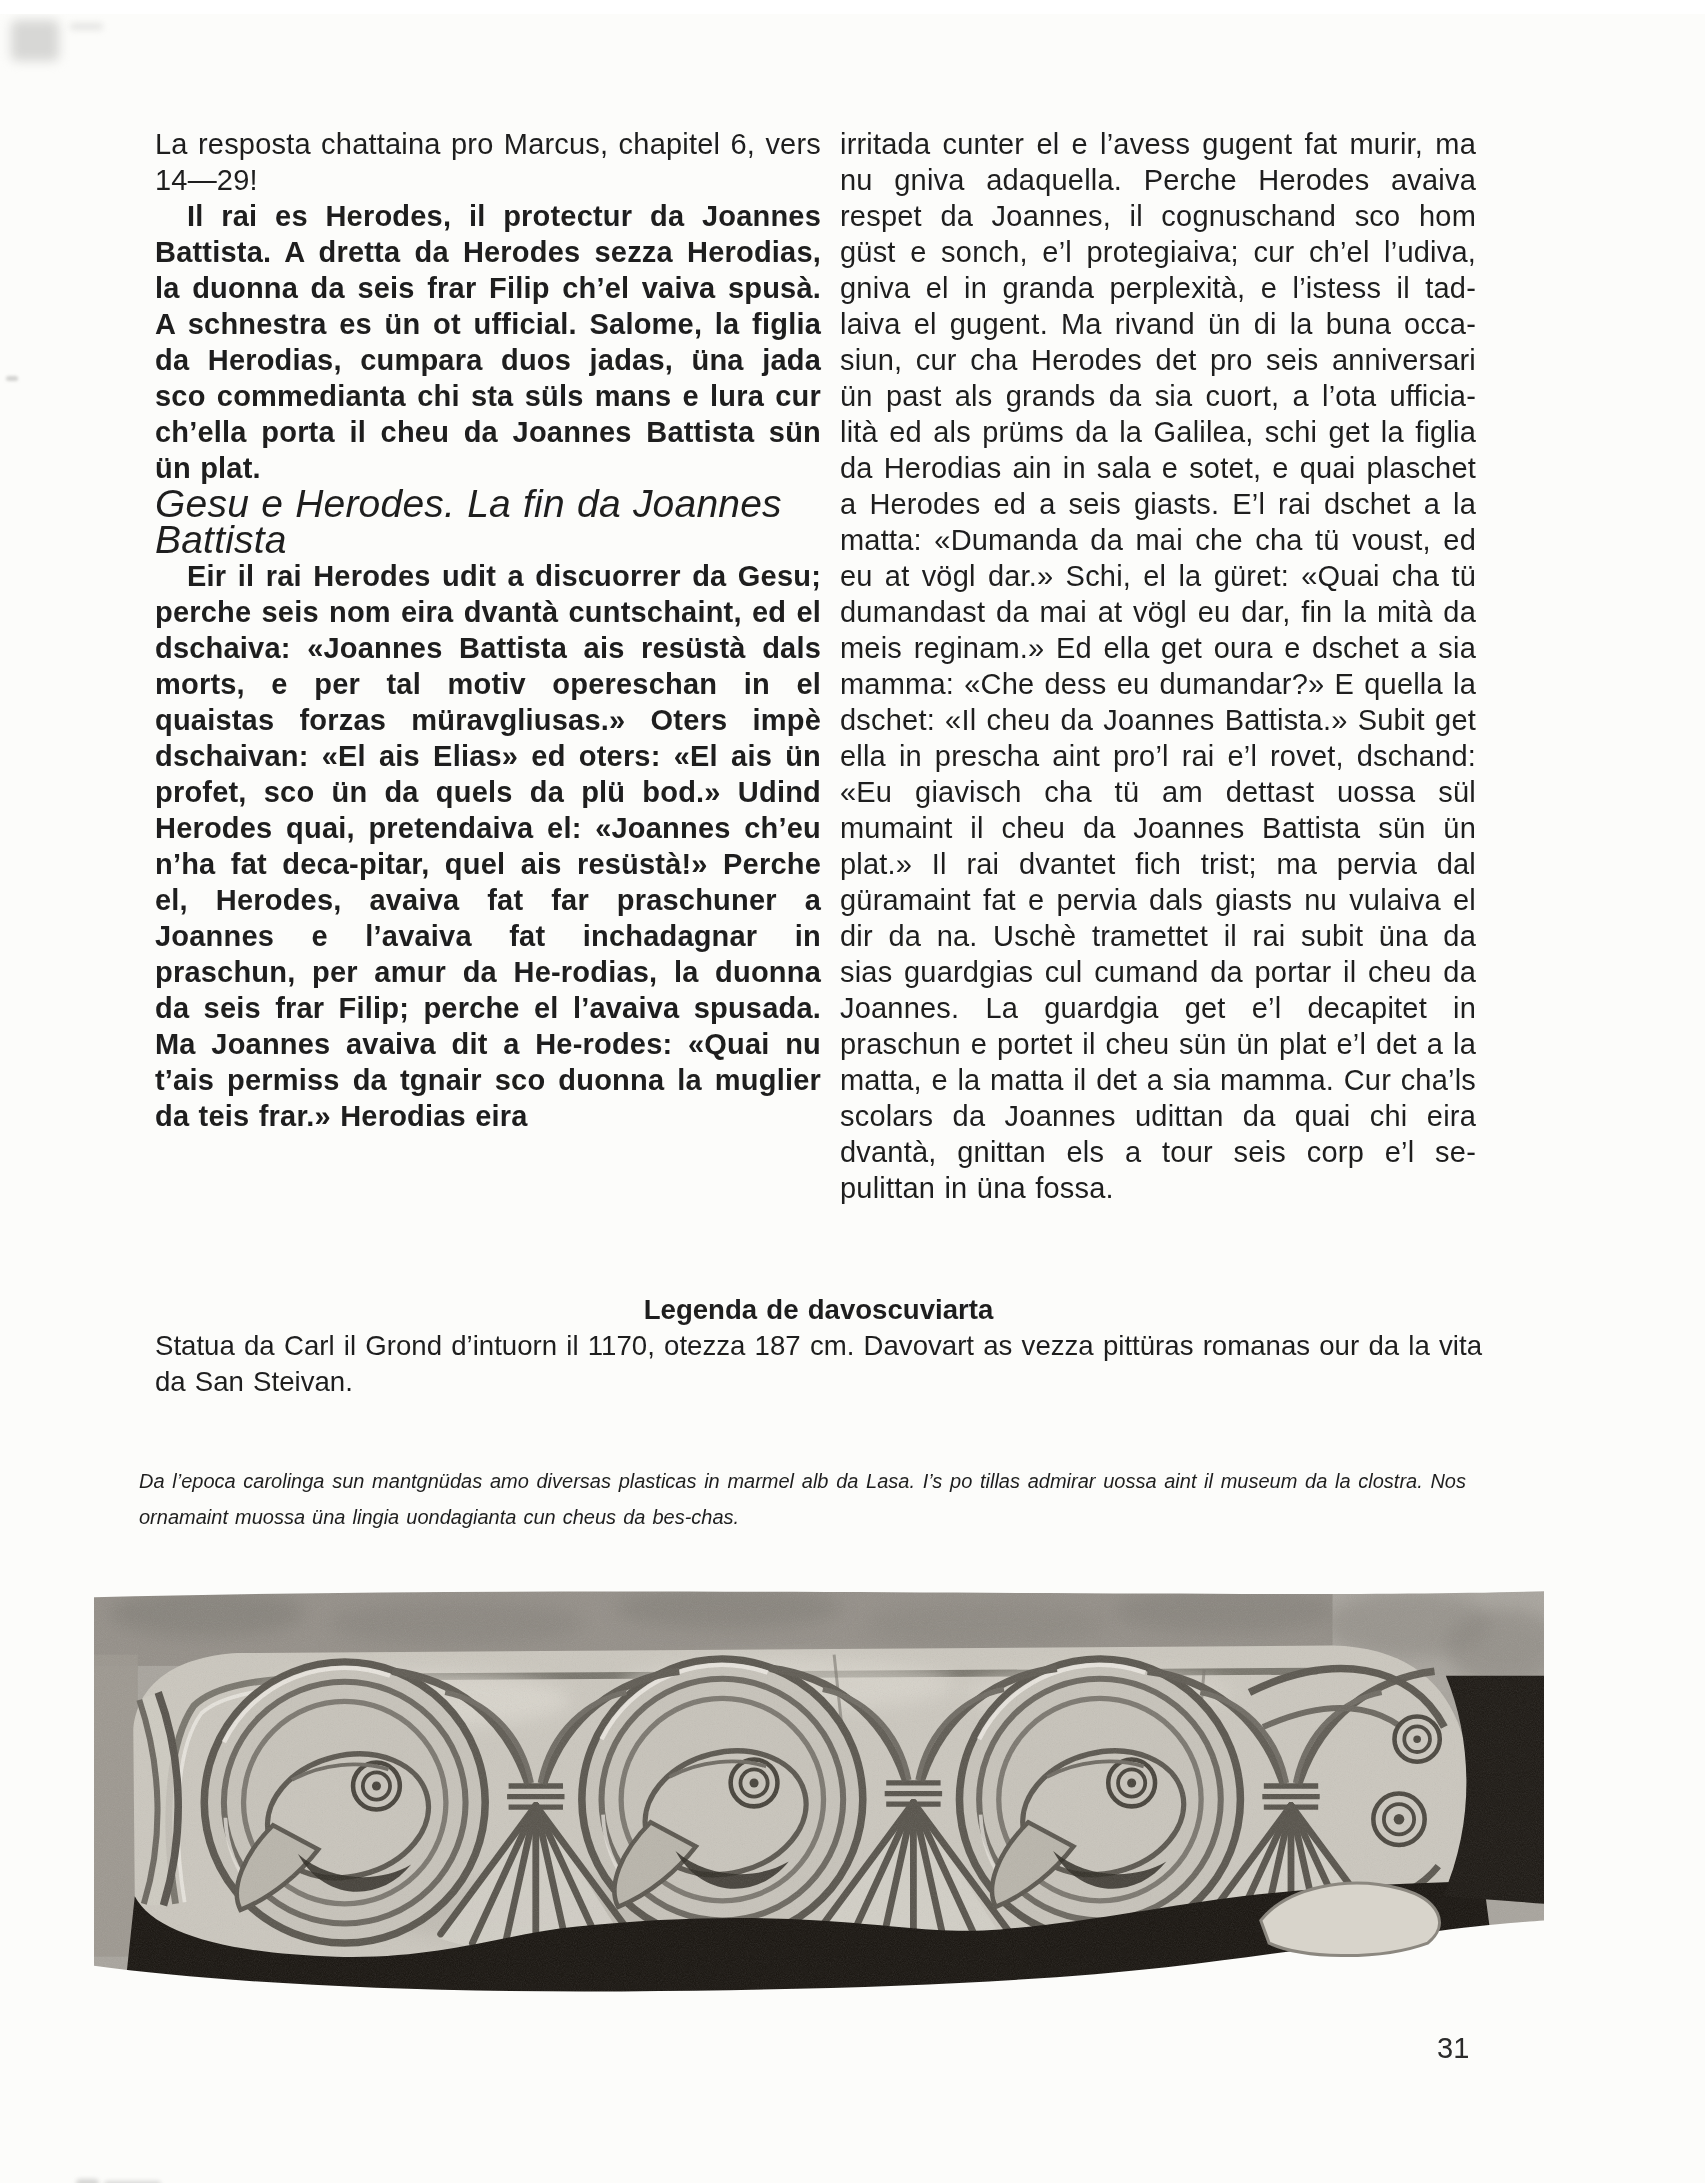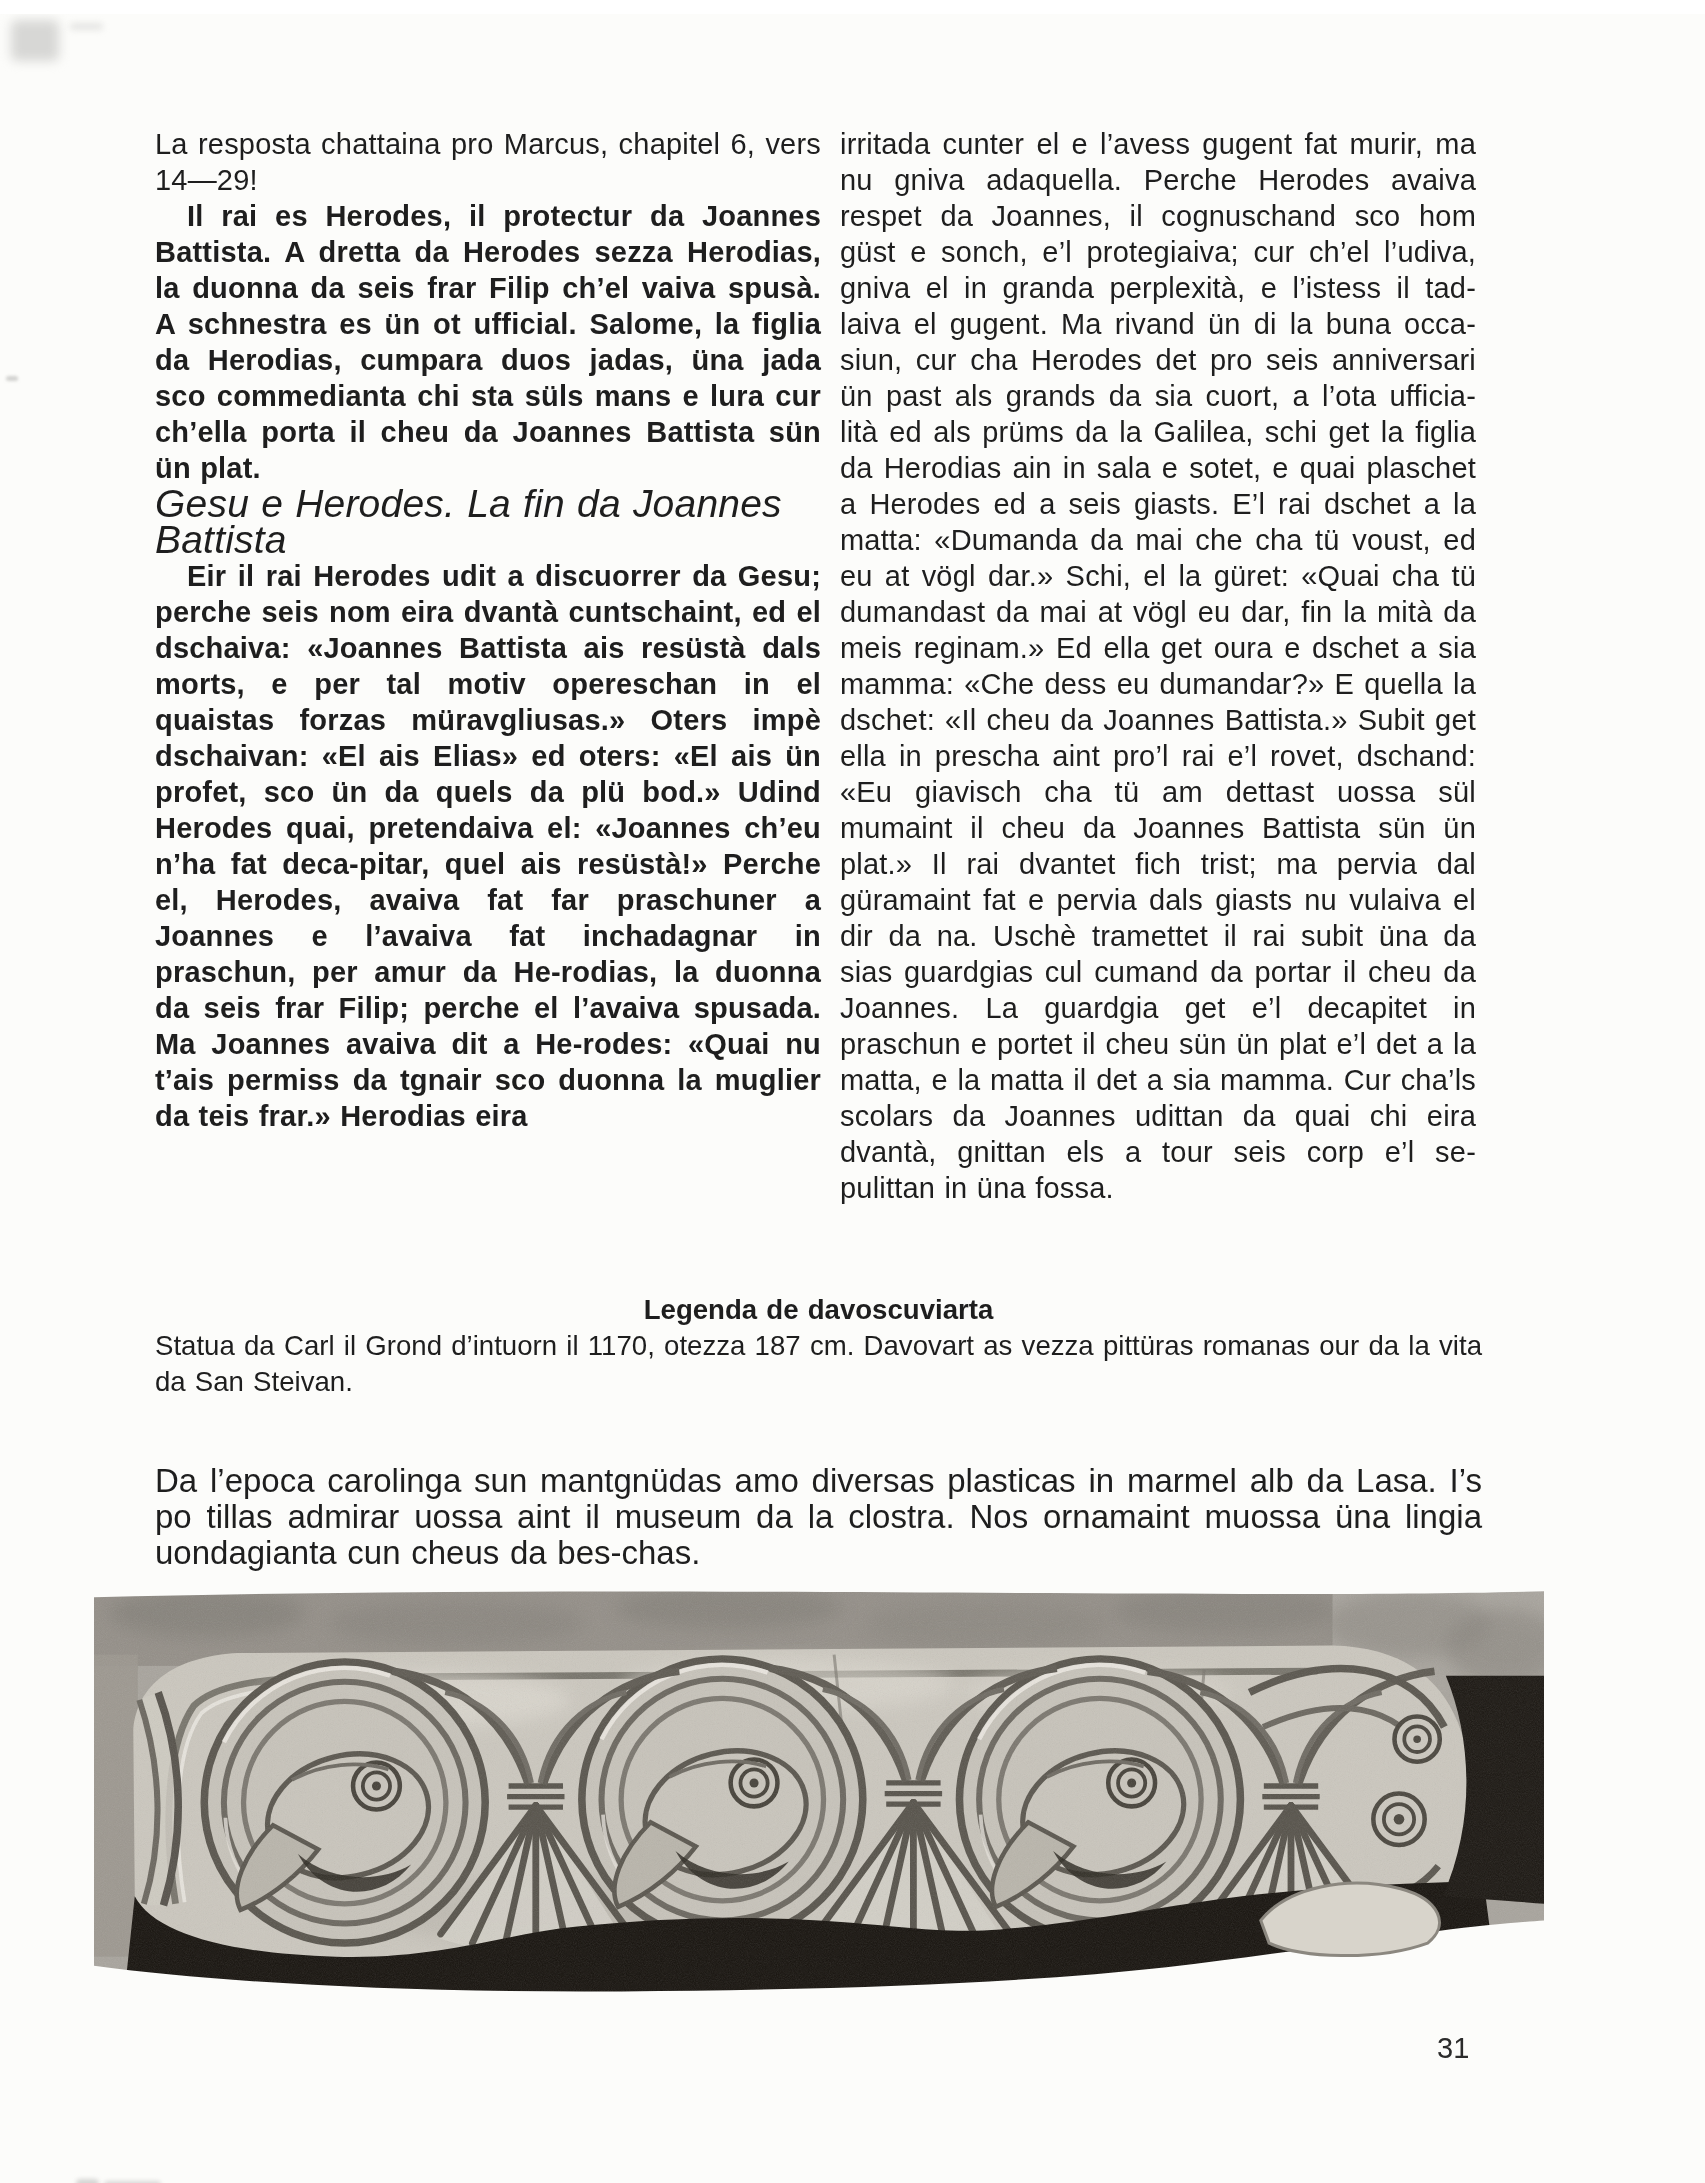--- a/index.html
+++ b/index.html
@@ -29,23 +29,23 @@
     margin:76px 0 53px 0;
     text-align:left;
   }
   .legend{
     position:absolute;left:155px;top:1278px;width:1327px;
     font-size:27.6px;line-height:36px;text-align:justify;
     word-spacing:1.5px;
   }
   .legend-title{font-weight:bold;display:block;text-align:center;}
   .fig-caption{
-    position:absolute;left:155px;top:1449px;width:1327px;
-    font-size:33px;line-height:36px;text-align:justify;
-    word-spacing:1.5px;margin:0;
+    position:absolute;left:139px;top:1449px;width:1327px;
+    font-size:20px;line-height:36px;text-align:justify;
+    word-spacing:1.5px;margin:0;font-style:italic;
   }
   .page-number{
     position:absolute;left:1437px;top:2016px;
     font-size:29px;line-height:36px;color:#2b2b2b;
   }
   .photo{
     position:absolute;left:94px;top:1565px;width:1450px;height:417px;
   }
   .smudge{position:absolute;background:#d7d7d5;border-radius:6px;}
   .smudge-a{left:10.6px;top:6px;width:48px;height:41px;filter:blur(5.3px);}

